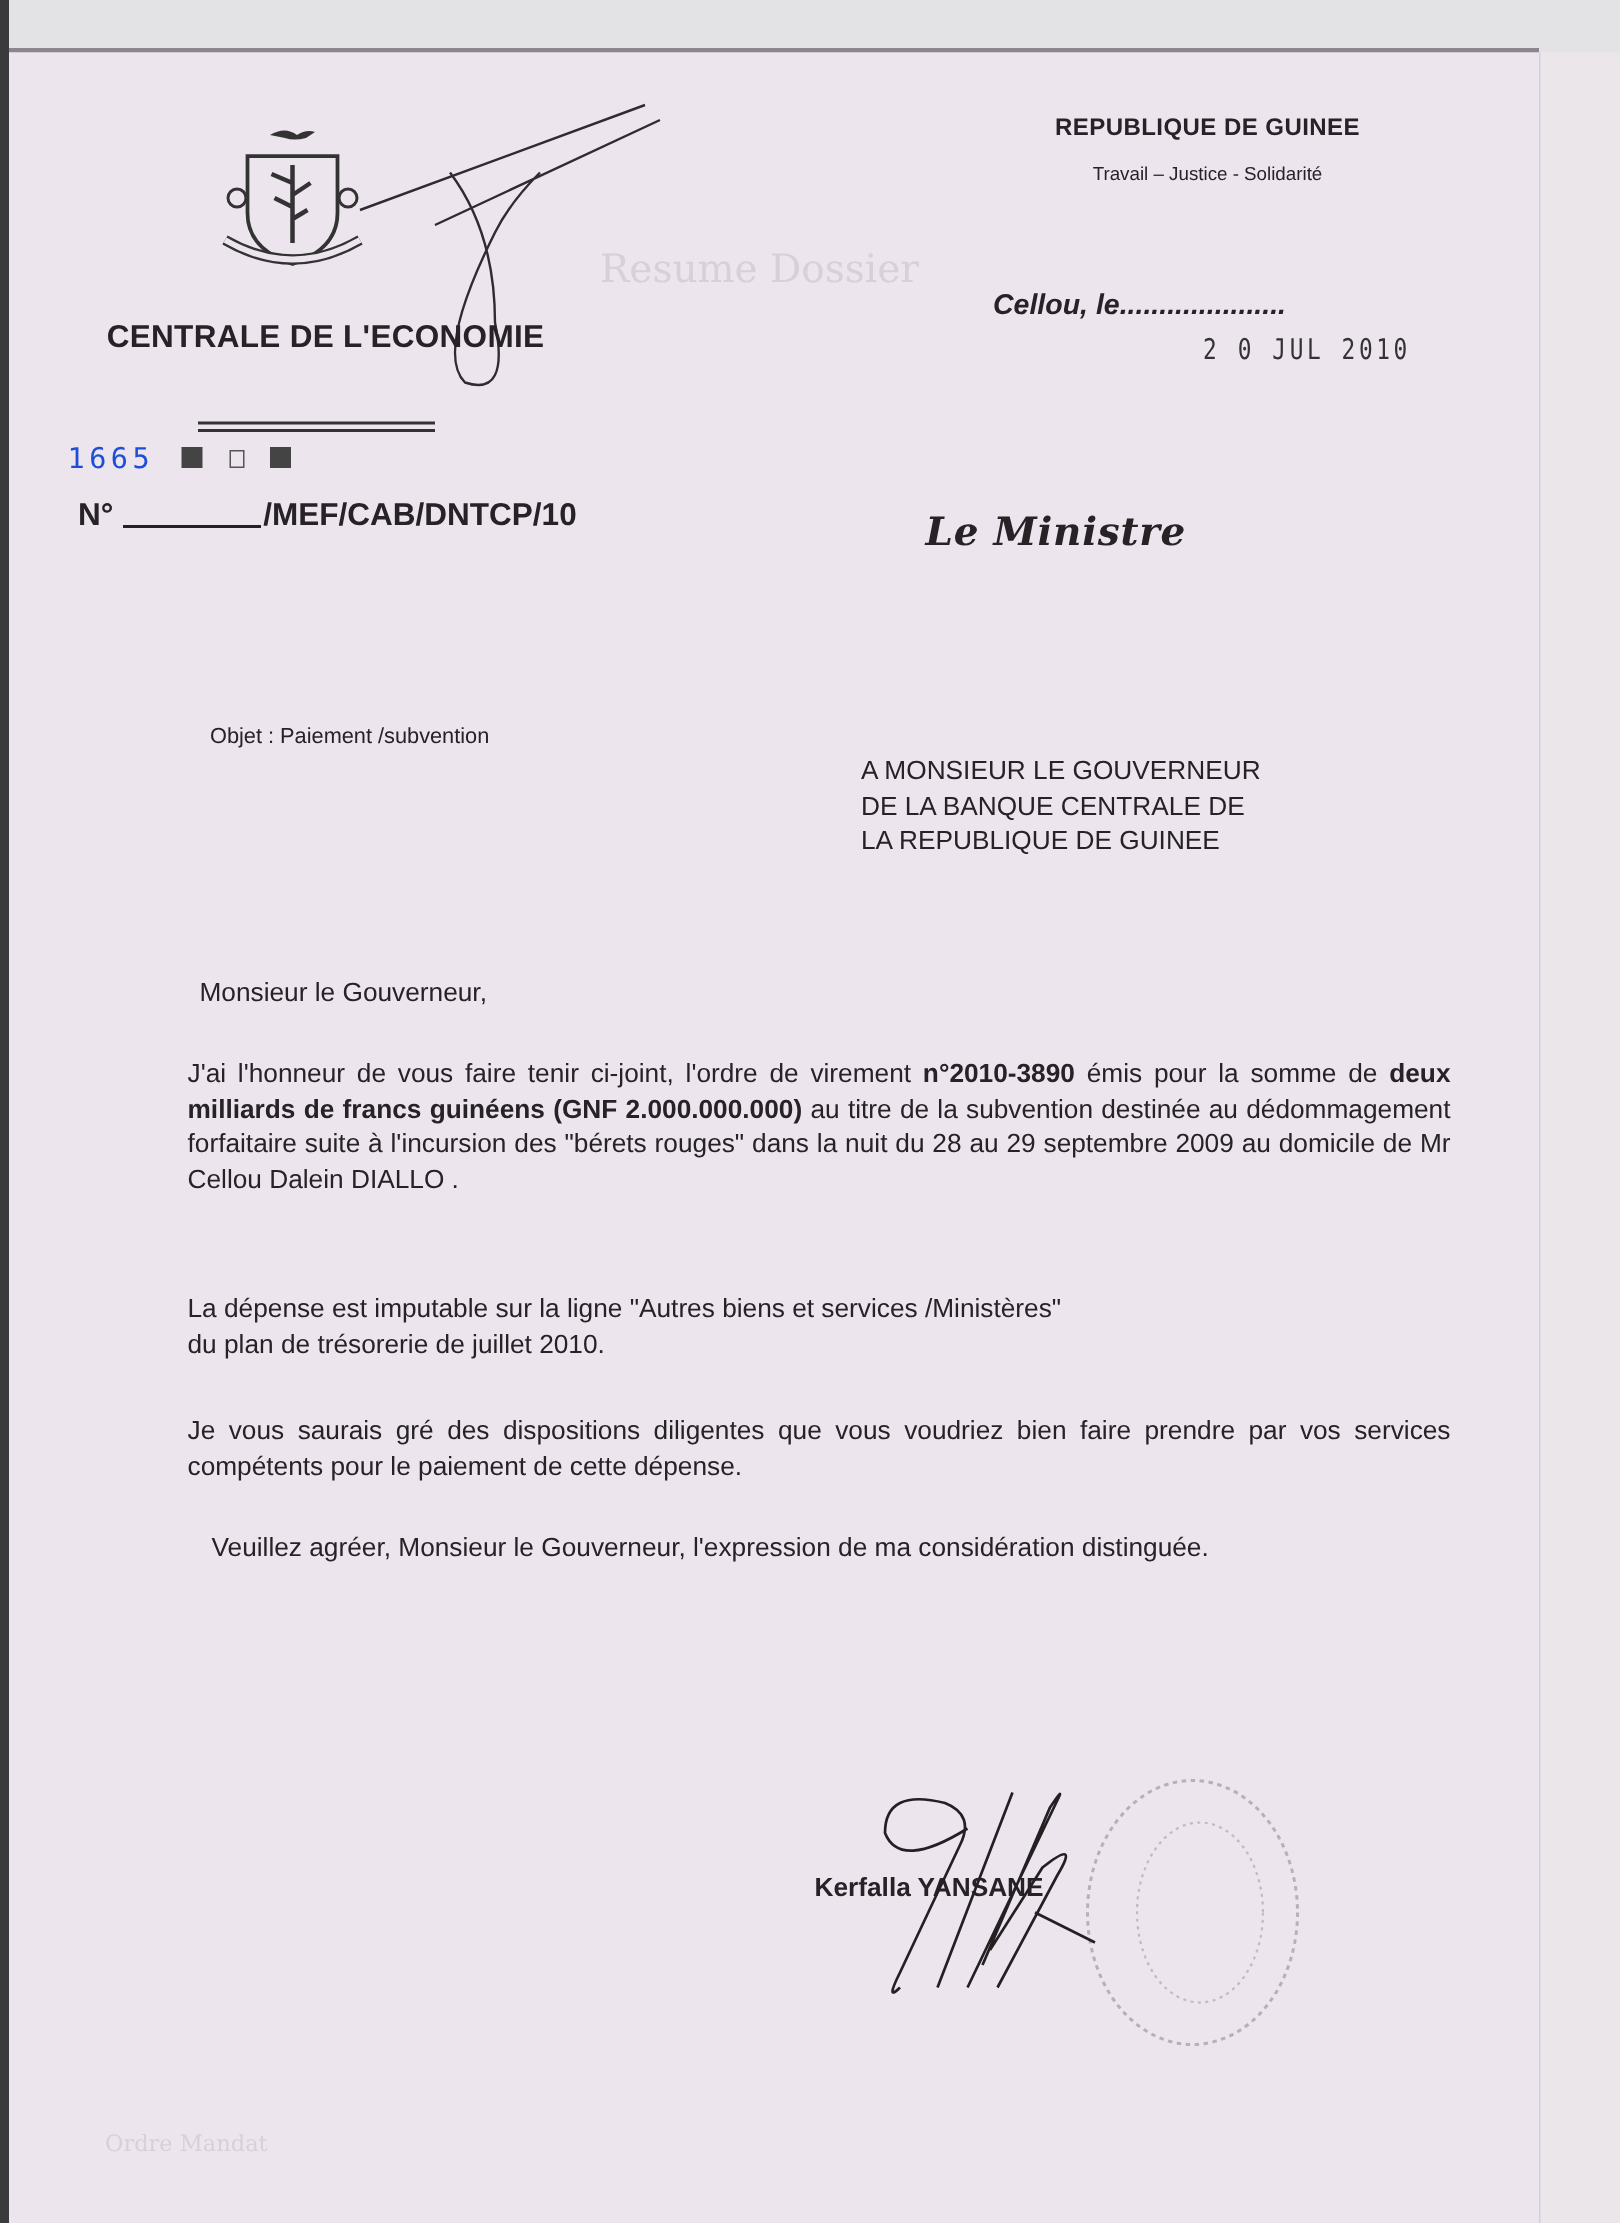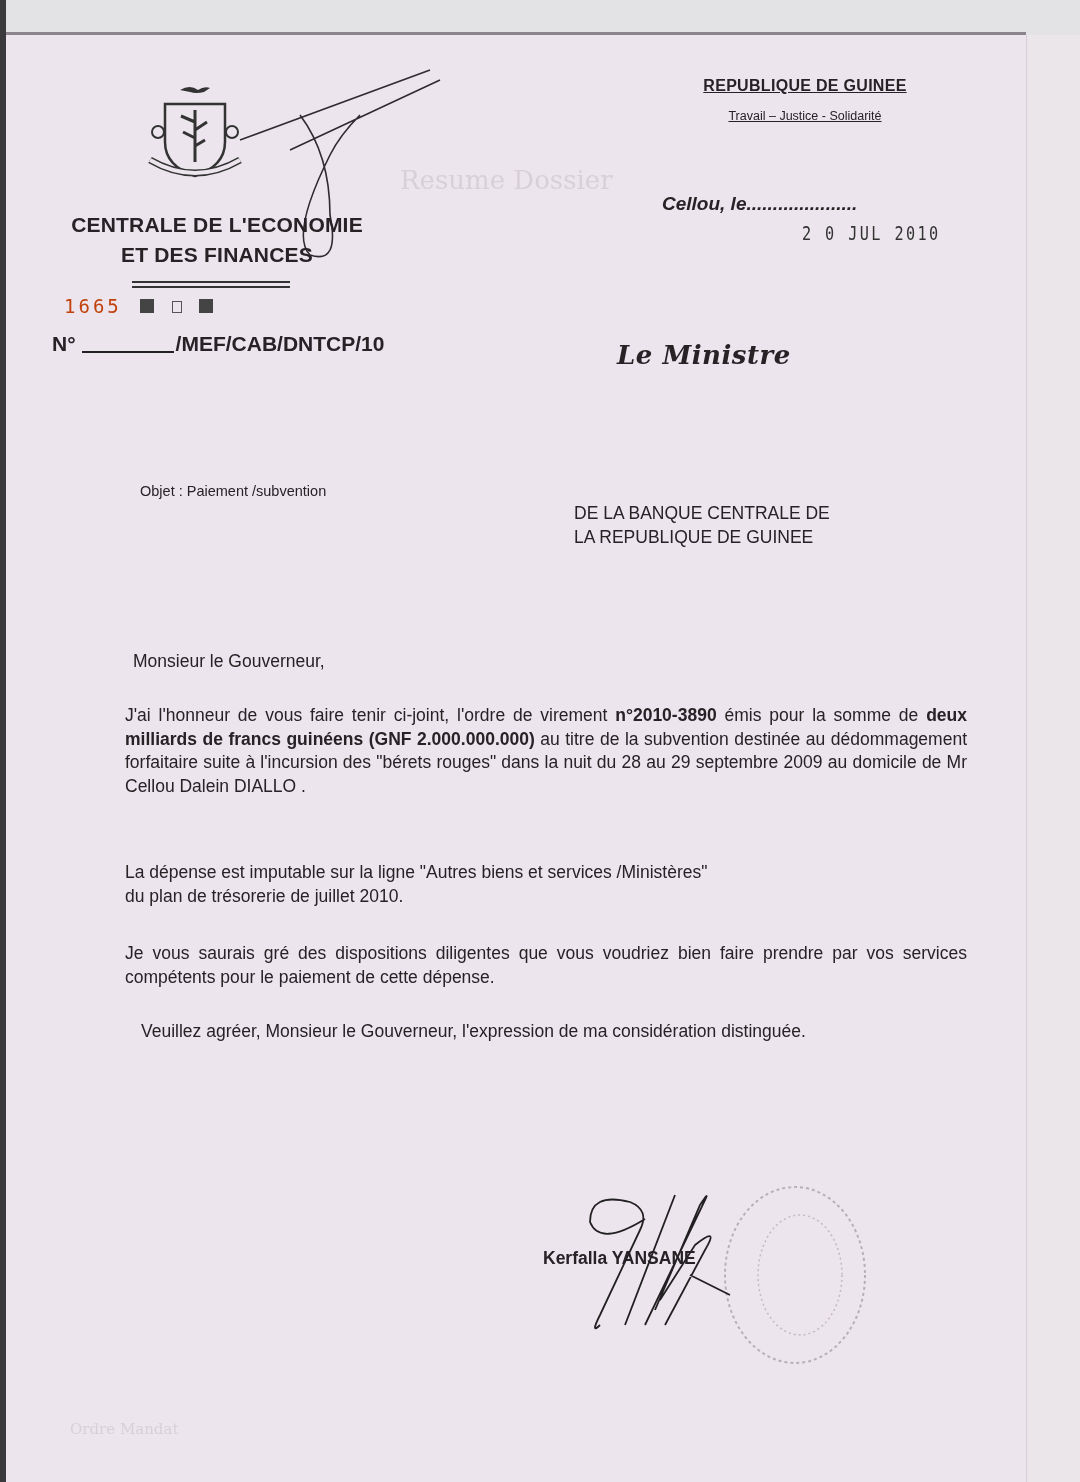--- a/index.html
+++ b/index.html
@@ -18,24 +18,24 @@
   }
   .top-line { position: absolute; left: 0; top: 32px; width: 1026px; height: 3px; background: #8c868c; }
   .page {
     position: absolute; left: 4px; top: 35px; width: 1022px; height: 1447px;
     background: #ece5ed;
   }
   .right-strip { position: absolute; left: 1026px; top: 35px; width: 54px; height: 1447px; background: #ebe6ea; border-left: 1px solid #d6cfd6; }
   .emblem { position: absolute; left: 140px; top: 82px; width: 110px; height: 110px; }
   .ministry { position: absolute; left: 46px; top: 210px; width: 342px; text-align: center; font-weight: bold; font-size: 21px; line-height: 30px; letter-spacing: 0.2px; }
   .rule { position: absolute; left: 132px; height: 2px; width: 158px; background: #333; }
-  .stampnum { position: absolute; left: 64px; top: 295px; font-family: "DejaVu Sans Mono", monospace; font-size: 19px; letter-spacing: 3px; color: #c2410c; }
+  .stampnum { position: absolute; left: 45px; top: 295px; font-family: "DejaVu Sans Mono", monospace; font-size: 19px; letter-spacing: 3px; color: #1d4ed8; }
   .refno { position: absolute; left: 52px; top: 332px; font-weight: bold; font-size: 21px; text-align: right; }
   .refno .blank { display: inline-block; width: 92px; border-bottom: 2px solid #222; margin: 0 2px 0 6px; height: 18px; vertical-align: -2px; }
-  .republic { position: absolute; left: 680px; top: 77px; width: 250px; text-align: center; text-decoration: underline; }
+  .republic { position: absolute; left: 680px; top: 77px; width: 250px; text-align: center; }
   .republic .t1 { font-weight: bold; font-size: 16px; letter-spacing: 0.3px; }
   .republic .t2 { font-size: 12.5px; margin-top: 14px; }
   .place-date { position: absolute; left: 662px; top: 193px; font-weight: bold; font-style: italic; font-size: 19px; }
   .date-stamp { position: absolute; left: 802px; top: 222px; font-family: "DejaVu Sans Mono", monospace; font-size: 19px; letter-spacing: 3px; color: #333; transform: scaleX(0.8); transform-origin: left; }
   .minister-title { position: absolute; left: 617px; top: 340px; font-family: "DejaVu Serif", serif; font-style: italic; font-weight: bold; font-size: 26px; letter-spacing: 0.5px; }
   .objet { position: absolute; left: 140px; top: 483px; font-size: 14.5px; }
   .addressee { position: absolute; left: 574px; top: 502px; width: 330px; font-size: 17.5px; line-height: 23.5px; }
   .addressee .c { text-align: center; }
   .body-text { position: absolute; left: 125px; width: 842px; font-size: 17.5px; line-height: 23.5px; }
   .j { text-align: justify; text-align-last: left; }
@@ -69,21 +69,20 @@
   <circle cx="18" cy="50" r="6" fill="none" stroke="#333" stroke-width="2"></circle>
   <circle cx="92" cy="50" r="6" fill="none" stroke="#333" stroke-width="2"></circle>
 </svg>
 
 <svg class="sig" style="left:180px;top:60px;" width="280" height="220" viewBox="0 0 280 220">
   <path d="M60 80 L250 10 M110 90 L260 20 M120 55 q30 40 30 100 q10 50 -20 40 q-20 -20 20 -100 q10 -20 30 -40" fill="none" stroke="#2f2b30" stroke-width="1.6"></path>
 </svg>
 
 <div class="ministry">
   <div>CENTRALE DE L'ECONOMIE</div>
-  <div>ET DES FINANCES</div>
 </div>
 <div class="rule" style="top:281px;"></div>
 <div class="rule" style="top:286px;"></div>
 
 <div class="stampnum">
   <span>1665</span>
   <span style="display:inline-block;width:14px;height:14px;background:#444;margin-left:4px;"></span>
   <span style="display:inline-block;width:8px;height:10px;border:1px solid #555;margin-left:3px;"></span>
   <span style="display:inline-block;width:14px;height:14px;background:#444;margin-left:3px;"></span>
 </div>
@@ -98,20 +97,21 @@
 </div>
 
 <div class="place-date">Cellou, le.....................</div>
 <div class="date-stamp">2 0 JUL 2010</div>
 
 <div class="minister-title">Le Ministre</div>
 
 <div class="objet">Objet : Paiement /subvention</div>
 
 <div class="addressee">
+  <div>A MONSIEUR LE GOUVERNEUR</div>
   <div>DE LA BANQUE CENTRALE DE</div>
   <div>LA REPUBLIQUE DE GUINEE</div>
 </div>
 
 <div class="body-text salutation" style="left:133px;">Monsieur le Gouverneur,</div>
 
 <div class="body-text p1 j"><span>J'ai l'honneur de vous faire tenir ci-joint, l'ordre de virement </span><b>n°2010-3890</b><span> émis pour la somme de </span><b>deux milliards de francs guinéens (GNF  2.000.000.000)</b><span> au titre de la subvention destinée au dédommagement forfaitaire suite à l'incursion des "bérets rouges" dans la nuit du 28 au 29 septembre 2009 au domicile de Mr Cellou Dalein  DIALLO .</span></div>
 
 <div class="body-text p2">
   <div>La dépense est imputable sur la ligne "Autres biens et services /Ministères"</div>

